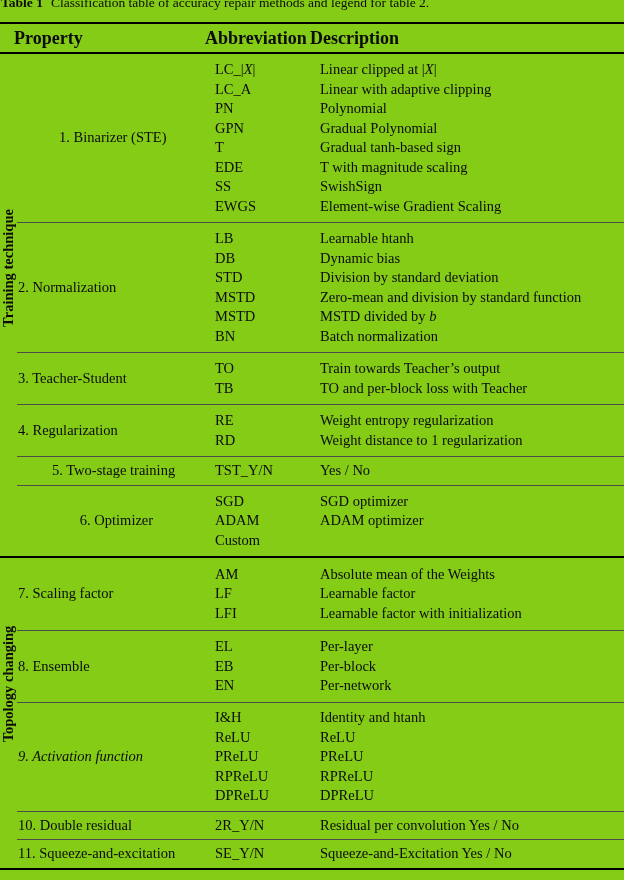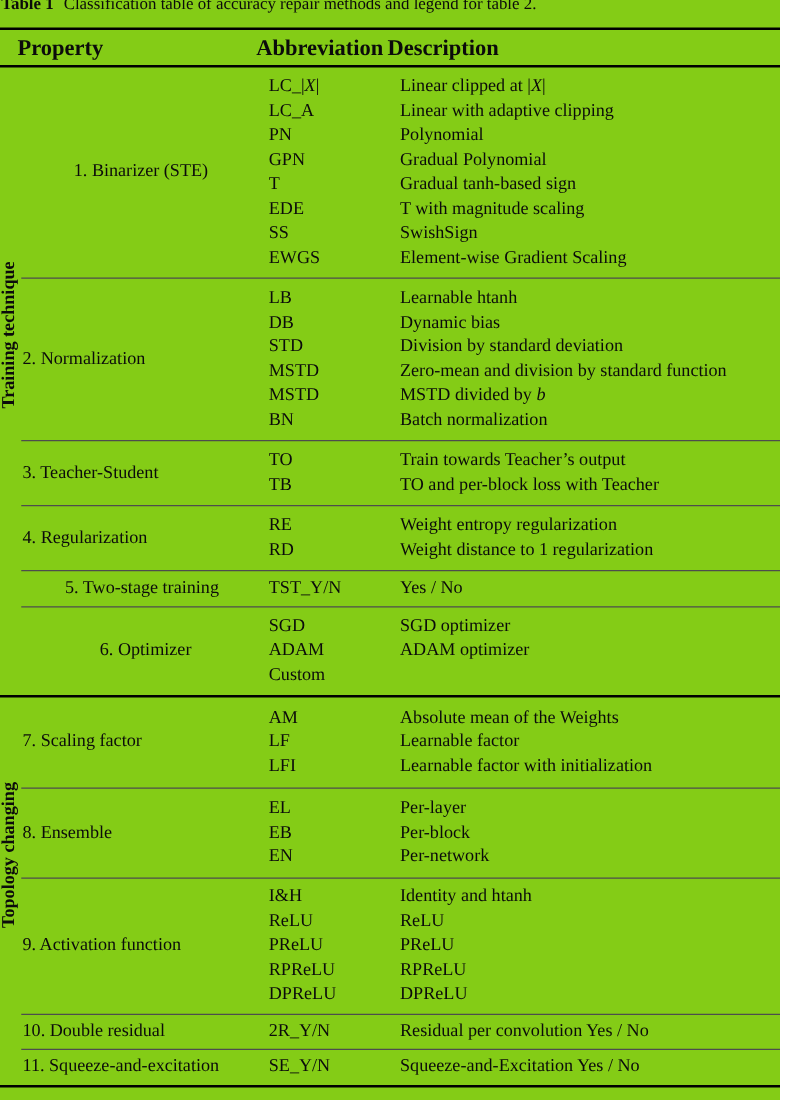--- a/index.html
+++ b/index.html
@@ -161,21 +161,21 @@
             <div class="prop" style="grid-row: 1 / span 3;">8. Ensemble</div>
             <div class="abbr">EL</div>
             <div class="desc">Per-layer</div>
             <div class="abbr">EB</div>
             <div class="desc">Per-block</div>
             <div class="abbr">EN</div>
             <div class="desc">Per-network</div>
           </div>
           <div class="midrule"></div>
           <div class="sec rows-5">
-            <div class="prop" style="grid-row: 1 / span 5;">9. Activation function</div>
+            <div class="prop" style="grid-row: 1 / span 5; font-style: italic;">9. Activation function</div>
             <div class="abbr">I&amp;H</div>
             <div class="desc">Identity and htanh</div>
             <div class="abbr">ReLU</div>
             <div class="desc">ReLU</div>
             <div class="abbr">PReLU</div>
             <div class="desc">PReLU</div>
             <div class="abbr">RPReLU</div>
             <div class="desc">RPReLU</div>
             <div class="abbr">DPReLU</div>
             <div class="desc">DPReLU</div>

